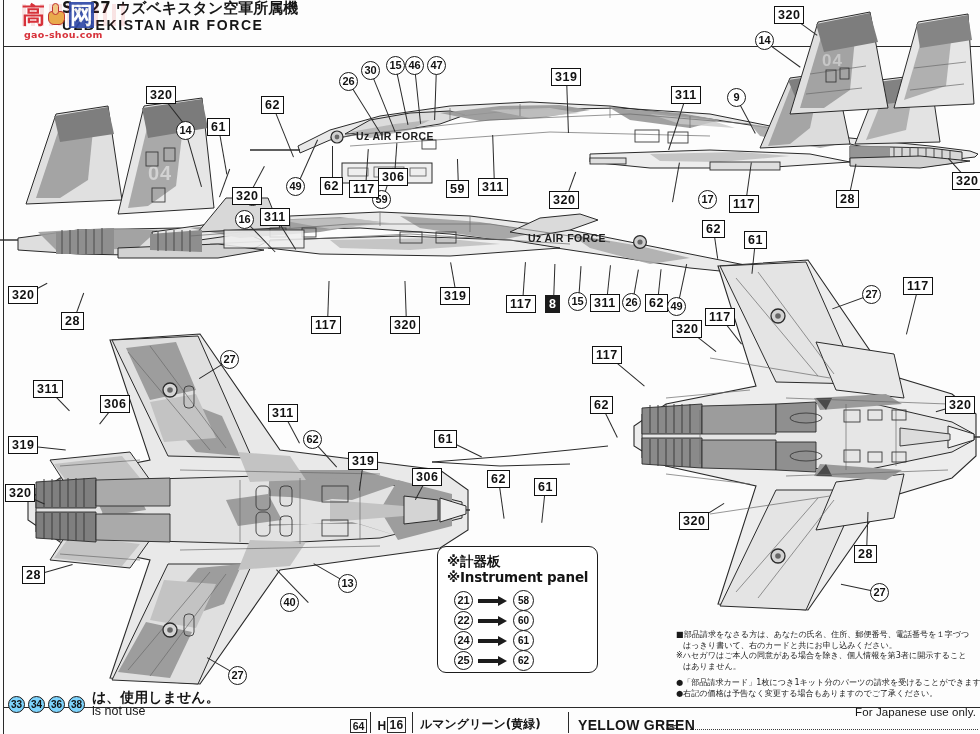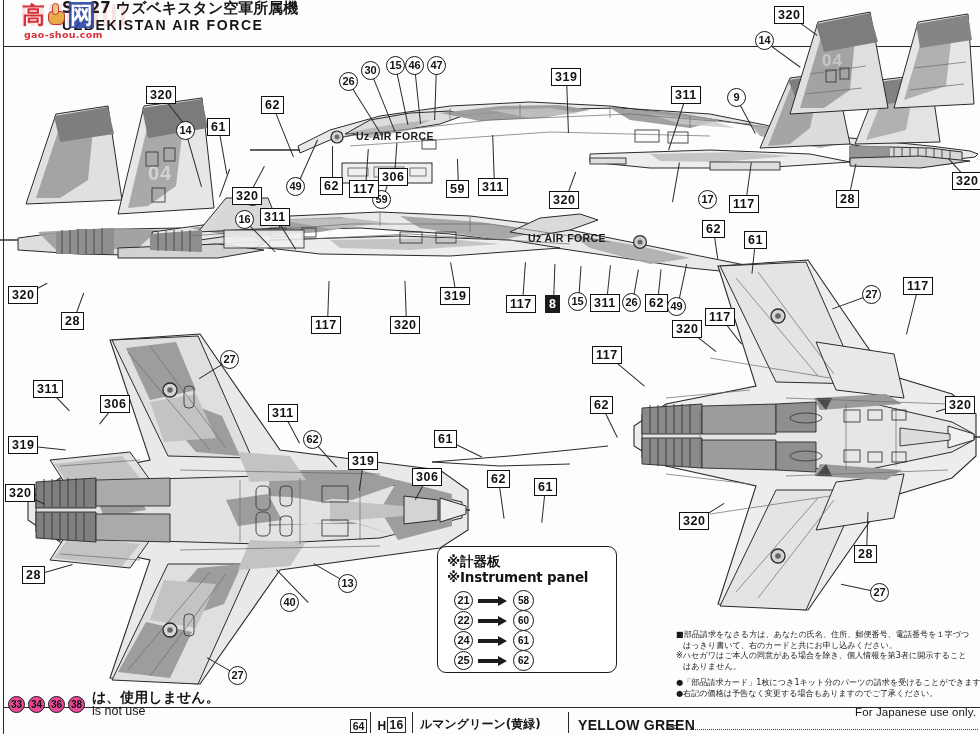--- a/index.html
+++ b/index.html
@@ -141,21 +141,21 @@
     z-index: 30;
   }
 
   
   .craft { position: absolute; z-index: 10; }
   .craft svg { display:block; overflow: visible; }
 
   
   .instr-box {
     position: absolute; left: 437px; top: 546px;
-    width: 180px; height: 127px;
+    width: 161px; height: 127px;
     border: 1.6px solid #1c1c1c;
     border-radius: 9px;
     background: #ffffff;
     z-index: 50;
     padding: 6px 12px 0 9px;
   }
   .instr-l1, .instr-l2 {
     font-family: "DejaVu Sans", sans-serif;
     font-weight: 700;
     color: #141414;
@@ -193,21 +193,21 @@
   
   .notuse {
     position: absolute; left: 8px; top: 690px;
     display: flex; align-items: center; z-index: 50;
   }
   .notuse .nums { display: flex; gap: 3px; align-items: center; }
   .nu-circ {
     border: 1.3px solid #1a1a1a; border-radius: 50%;
     width: 17px; height: 17px;
     display: flex; align-items: center; justify-content: center;
-    font-size: 10px; font-weight: 700; color: #111; background:#ec4899;
+    font-size: 10px; font-weight: 700; color: #111; background:#7dd3fc;
   }
   .notuse .txts { margin-left: 7px; line-height: 1.08; }
   .nu-jp {
     font-family: "DejaVu Sans", sans-serif;
     font-size: 14px; font-weight: 700; color: #141414; white-space: nowrap;
   }
   .nu-en { font-size: 12.5px; color: #141414; white-space: nowrap; }
 
   
   .legal {

